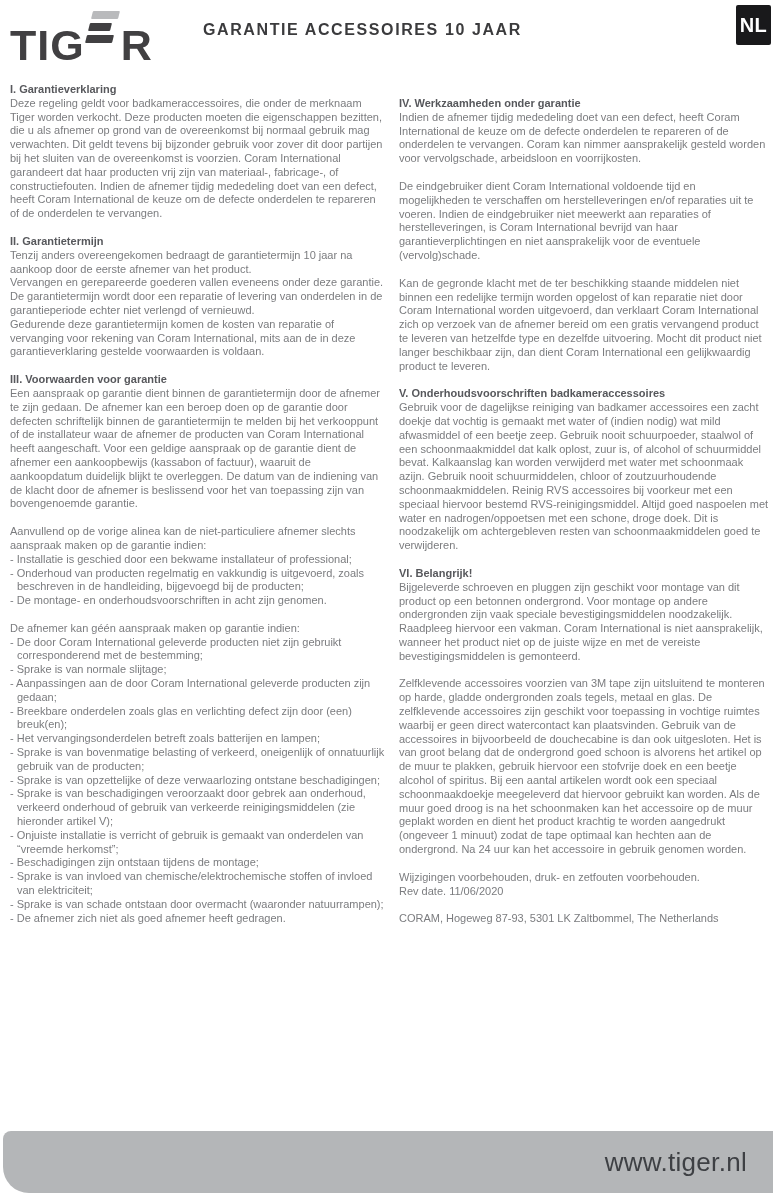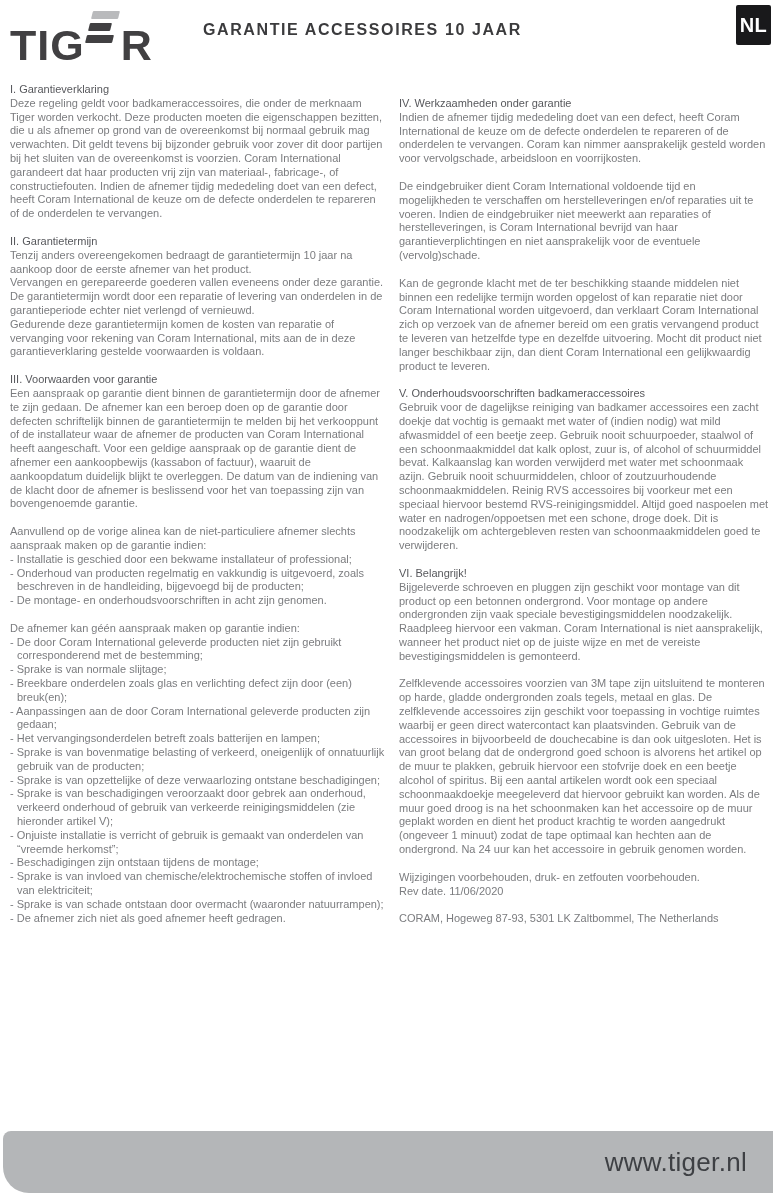--- a/index.html
+++ b/index.html
@@ -60,21 +60,21 @@
     position:absolute;top:83px;
     font-size:11px;
     line-height:13.8px;
     color:#7b7c7f;
     text-align:left;
   }
   .col.left{left:10px;width:376px;}
   .col.right{left:399px;width:370px;}
   .col p{margin:0;}
   .h{
-    font-weight:normal;
+    font-weight:bold;
     color:#57585c;
     margin-top:14px !important;
   }
   .h.first{margin-top:0 !important;}
   .p{white-space:pre-line;margin-top:14px !important;}
   .p.tight{margin-top:0 !important;}
   .li{
     padding-left:7px;
     text-indent:-7px;
     margin-top:0 !important;
@@ -123,22 +123,22 @@
 Gedurende deze garantietermijn komen de kosten van reparatie of vervanging voor rekening van Coram International, mits aan de in deze garantieverklaring gestelde voorwaarden is voldaan.</p>
     <p class="h">III. Voorwaarden voor garantie</p>
     <p class="p tight">Een aanspraak op garantie dient binnen de garantietermijn door de afnemer te zijn gedaan. De afnemer kan een beroep doen op de garantie door defecten schriftelijk binnen de garantietermijn te melden bij het verkooppunt of de installateur waar de afnemer de producten van Coram International heeft aangeschaft. Voor een geldige aanspraak op de garantie dient de afnemer een aankoopbewijs (kassabon of factuur), waaruit de aankoopdatum duidelijk blijkt te overleggen. De datum van de indiening van de klacht door de afnemer is beslissend voor het van toepassing zijn van bovengenoemde garantie.</p>
     <p class="p">Aanvullend op de vorige alinea kan de niet-particuliere afnemer slechts aanspraak maken op de garantie indien:</p>
     <p class="li">- Installatie is geschied door een bekwame installateur of professional;</p>
     <p class="li">- Onderhoud van producten regelmatig en vakkundig is uitgevoerd, zoals beschreven in de handleiding, bijgevoegd bij de producten;</p>
     <p class="li">- De montage- en onderhoudsvoorschriften in acht zijn genomen.</p>
     <p class="p">De afnemer kan géén aanspraak maken op garantie indien:</p>
     <p class="li">- De door Coram International geleverde producten niet zijn gebruikt corresponderend met de bestemming;</p>
     <p class="li">- Sprake is van normale slijtage;</p>
+    <p class="li">- Aanpassingen aan de door Coram International geleverde producten zijn gedaan;</p>
     <p class="li">- Breekbare onderdelen zoals glas en verlichting defect zijn door (een) breuk(en);</p>
-    <p class="li">- Aanpassingen aan de door Coram International geleverde producten zijn gedaan;</p>
     <p class="li">- Het vervangingsonderdelen betreft zoals batterijen en lampen;</p>
     <p class="li">- Sprake is van bovenmatige belasting of verkeerd, oneigenlijk of onnatuurlijk gebruik van de producten;</p>
     <p class="li">- Sprake is van opzettelijke of deze verwaarlozing ontstane beschadigingen;</p>
     <p class="li">- Sprake is van beschadigingen veroorzaakt door gebrek aan onderhoud, verkeerd onderhoud of gebruik van verkeerde reinigingsmiddelen (zie hieronder artikel V);</p>
     <p class="li">- Onjuiste installatie is verricht of gebruik is gemaakt van onderdelen van “vreemde herkomst”;</p>
     <p class="li">- Beschadigingen zijn ontstaan tijdens de montage;</p>
     <p class="li">- Sprake is van invloed van chemische/elektrochemische stoffen of invloed van elektriciteit;</p>
     <p class="li">- Sprake is van schade ontstaan door overmacht (waaronder natuurrampen);</p>
     <p class="li">- De afnemer zich niet als goed afnemer heeft gedragen.</p>
   </div>

